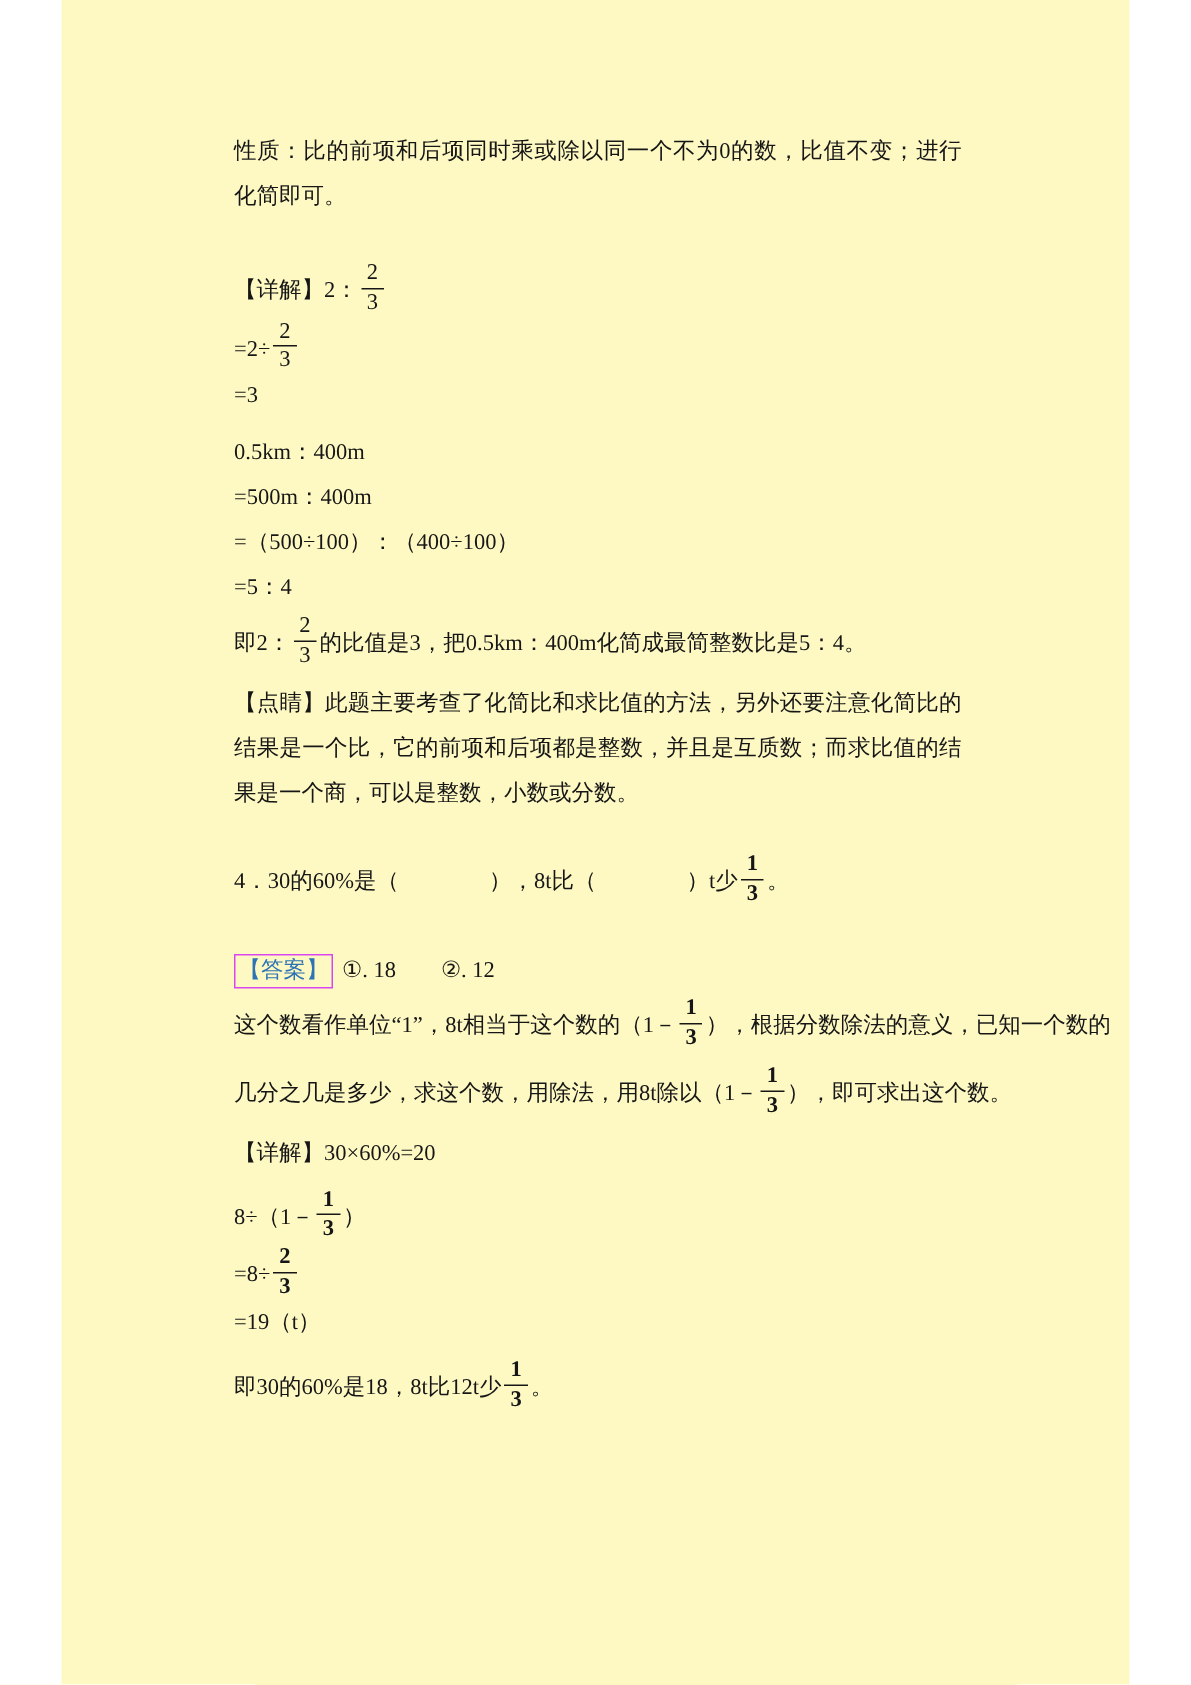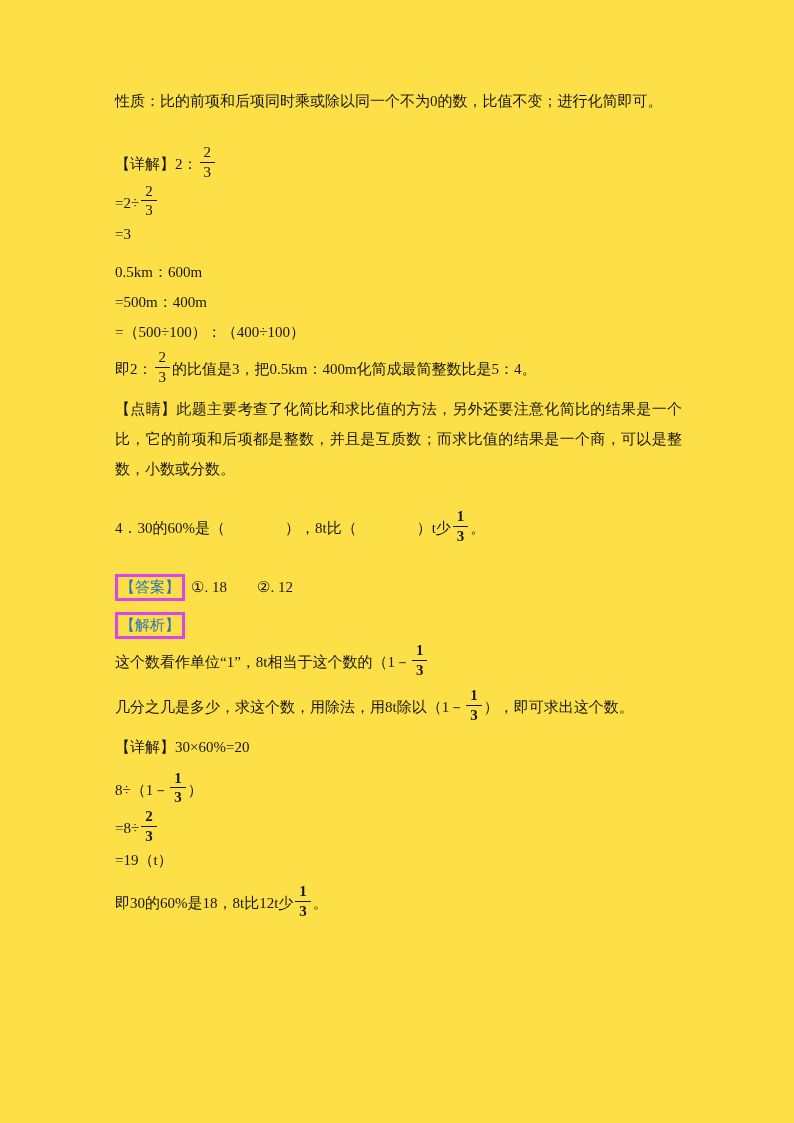--- a/index.html
+++ b/index.html
@@ -1,18 +1,18 @@
 <!DOCTYPE html>
 <html><head>
 <meta charset="utf-8">
 <style>
   * { margin:0; padding:0; box-sizing:border-box; }
   html,body { background:#ffffff; }
   .page {
-    width:794px; height:1123px; background:#fde047; margin:0 auto;
+    width:712px; height:1123px; background:#fef9c3; margin:0 auto;
     position:relative; overflow:hidden;
     font-family:"Liberation Serif","DejaVu Serif",serif;
     color:#161616;
   }
   .content { padding:86px 112px 0 115px; font-size:15px; line-height:30px; }
   .para { text-align:justify; }
   .mline { white-space:nowrap; }
   .gap-xs { margin-top:2px; }
   .gap-sm { margin-top:8px; }
   .gap-md { margin-top:28px; }
@@ -20,21 +20,21 @@
   
   .frac {
     display:inline-block; vertical-align:-0.52em; text-align:center;
     line-height:1.12; margin:0 2px;
   }
   .frac .num { display:block; padding:0 4px 1px; border-bottom:1.3px solid #161616; }
   .frac .den { display:block; padding-top:1px; }
   .frac.b { font-weight:bold; }
   
   .tag {
-    display:inline-block; color:#2E74B5; border:3px solid #d946ef;
+    display:inline-block; color:#2E74B5; border:1px solid #d946ef;
     line-height:21px; padding:0 2px; margin-right:6px; vertical-align:baseline;
   }
 </style>
 </head>
 <body>
 
 <div class="page">
   <div class="content">
 
     <p class="para">性质：比的前项和后项同时乘或除以同一个不为0的数，比值不变；进行化简即可。</p>
@@ -42,45 +42,43 @@
     <div class="mline gap-md">
       <span>【详解】</span><span>2：</span><span class="frac"><span class="num">2</span><span class="den">3</span></span>
     </div>
 
     <div class="mline gap-xs">
       <span>=2÷</span><span class="frac"><span class="num">2</span><span class="den">3</span></span>
     </div>
 
     <div class="mline">=3</div>
 
-    <div class="mline gap-sm">0.5km：600m</div>
+    <div class="mline gap-sm">0.5km：400m</div>
     <div class="mline">=500m：400m</div>
     <div class="mline">=（500÷100）：（400÷100）</div>
+    <div class="mline">=5：4</div>
 
     <div class="mline gap-xs">
       <span>即2：</span><span class="frac"><span class="num">2</span><span class="den">3</span></span><span>的比值是3，把0.5km：400m化简成最简整数比是5：4。</span>
     </div>
 
     <p class="para gap-sm">【点睛】此题主要考查了化简比和求比值的方法，另外还要注意化简比的结果是一个比，它的前项和后项都是整数，并且是互质数；而求比值的结果是一个商，可以是整数，小数或分数。</p>
 
     <div class="mline gap-lg">
       <span>4．30的60%是（　　　　），8t比（　　　　）t少</span><span class="frac b"><span class="num">1</span><span class="den">3</span></span><span>。</span>
     </div>
 
     <div class="mline gap-md">
       <span class="tag">【答案】</span><span>①. 18　　②. 12</span>
     </div>
 
-    <div class="mline gap-sm">
-      <span class="tag">【解析】</span>
-    </div>
 
 
     <div class="mline gap-xs">
-      <span>这个数看作单位“1”，8t相当于这个数的（1－</span><span class="frac b"><span class="num">1</span><span class="den">3</span></span>
+      <span>这个数看作单位“1”，8t相当于这个数的（1－</span><span class="frac b"><span class="num">1</span><span class="den">3</span></span><span>），根据分数除法的意义，已知一个数的</span>
     </div>
 
     <div class="mline gap-sm">
       <span>几分之几是多少，求这个数，用除法，用8t除以（1－</span><span class="frac b"><span class="num">1</span><span class="den">3</span></span><span>），即可求出这个数。</span>
     </div>
 
     <div class="mline gap-sm">
       <span>【详解】</span><span>30×60%=20</span>
     </div>
 

